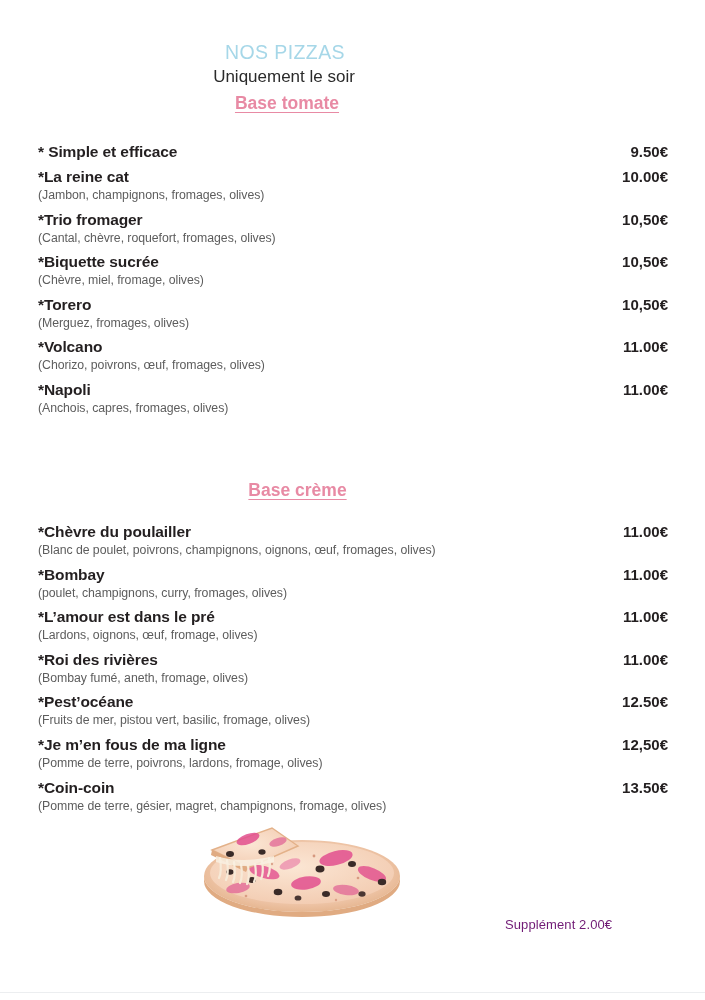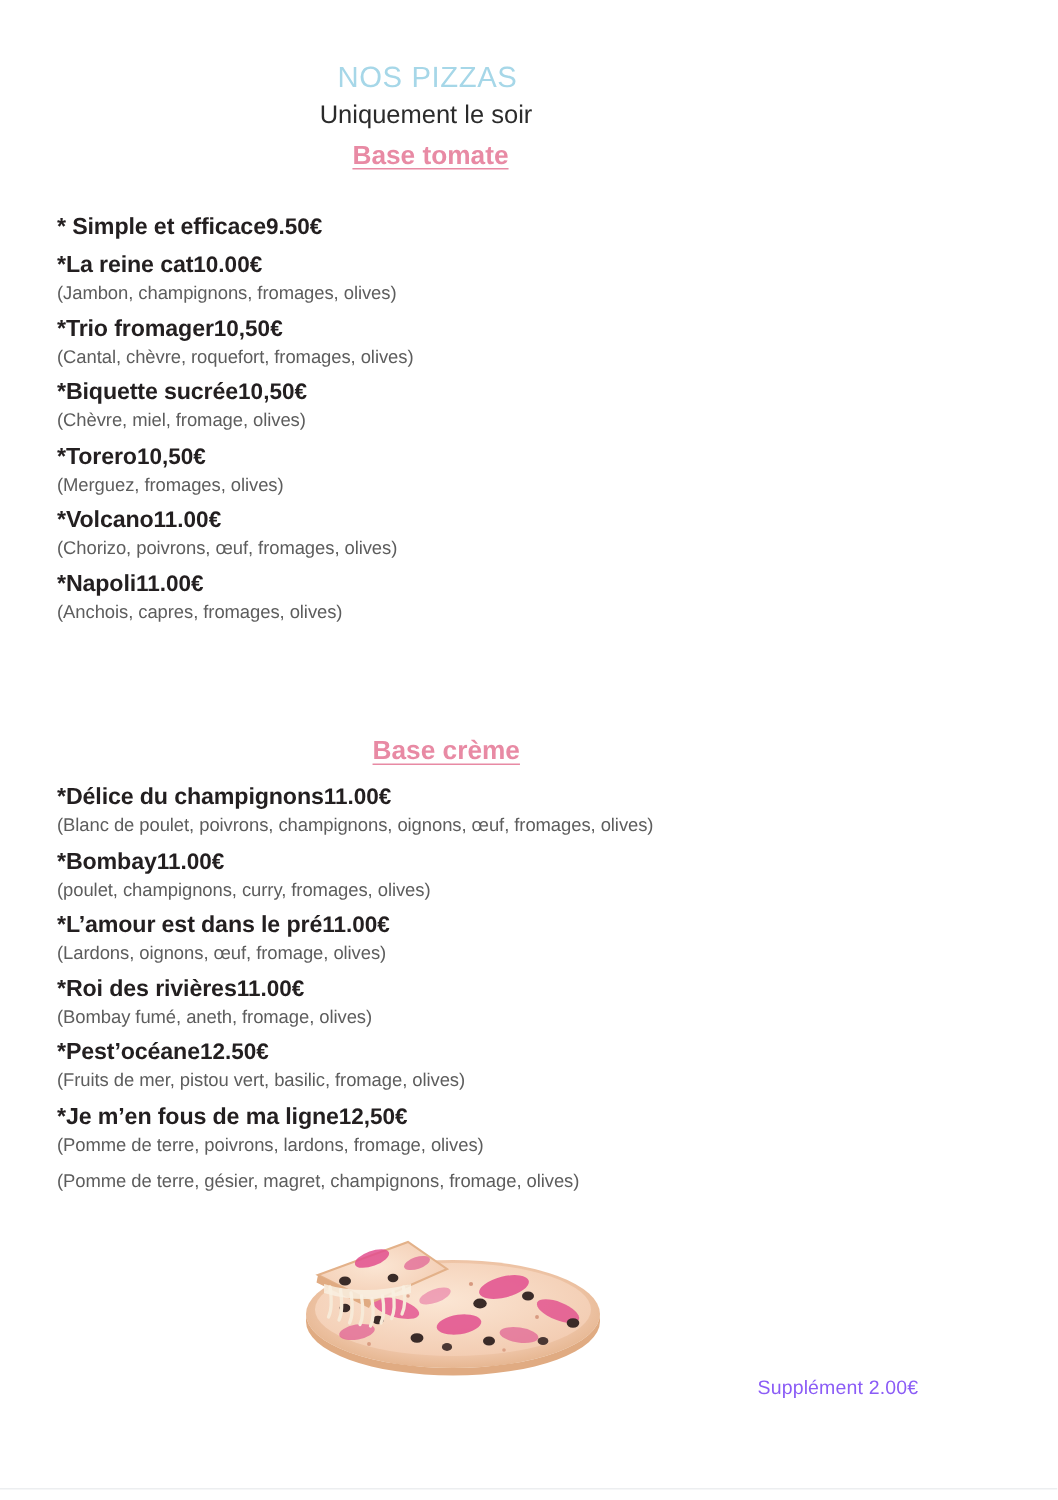--- a/index.html
+++ b/index.html
@@ -54,21 +54,20 @@
     text-underline-offset: 3px;
     line-height: 1.5;
     margin-left: 12px;
   }
   .base-creme-wrap {
     position: absolute;
     top: 477px;
     left: 0;
     width: 581px;
     text-align: center;
-    margin-top: 10px;
   }
   .base-creme-wrap .base-title {
     margin-left: 14px;
   }
 
   
   .section {
     position: absolute;
     left: 38px;
     width: 630px;
@@ -76,20 +75,21 @@
   #section-tomate { top: 143px; }
   #section-creme  { top: 523px; }
 
   .item {
     position: relative;
     margin-bottom: 7px;
   }
   .item-head {
     display: flex;
     align-items: baseline;
+    justify-content: space-between;
   }
   .item-name {
     font-size: 15.5px;
     font-weight: bold;
     color: #231f20;
     letter-spacing: -0.1px;
     white-space: pre;
   }
   .item-price {
     font-size: 15px;
@@ -115,21 +115,21 @@
     height: 112px;
   }
   .pizza-svg { display: block; width: 228px; height: 112px; }
 
   
   .supplement {
     position: absolute;
     top: 917px;
     left: 505px;
     font-size: 13px;
-    color: #8b5cf6;
+    color: #701a75;
     letter-spacing: 0.1px;
   }
 
   .scan-edge {
     position: absolute;
     left: 0;
     top: 992px;
     width: 705px;
     height: 1px;
     background: #eceef0;
@@ -206,21 +206,21 @@
   </div>
 
   <div class="base-creme-wrap">
     <div class="base-title">Base crème</div>
   </div>
 
   <div class="section" id="section-creme">
 
     <div class="item">
       <div class="item-head">
-        <span class="item-name">*Délice du champignons</span>
+        <span class="item-name">*Chèvre du poulailler</span>
         <span class="item-price">11.00€</span>
       </div>
       <div class="item-desc">(Blanc de poulet, poivrons, champignons, oignons, œuf, fromages, olives)</div>
     </div>
 
     <div class="item">
       <div class="item-head">
         <span class="item-name">*Bombay</span>
         <span class="item-price">11.00€</span>
       </div>
@@ -253,20 +253,24 @@
 
     <div class="item">
       <div class="item-head">
         <span class="item-name">*Je m’en fous de ma ligne</span>
         <span class="item-price">12,50€</span>
       </div>
       <div class="item-desc">(Pomme de terre, poivrons, lardons, fromage, olives)</div>
     </div>
 
     <div class="item">
+      <div class="item-head">
+        <span class="item-name">*Coin-coin</span>
+        <span class="item-price">13.50€</span>
+      </div>
       <div class="item-desc">(Pomme de terre, gésier, magret, champignons, fromage, olives)</div>
     </div>
 
   </div>
 
   <div class="pizza-wrap">
     <svg class="pizza-svg" viewBox="0 0 228 112" xmlns="http://www.w3.org/2000/svg">
       <defs>
         <radialGradient id="crustGrad" cx="50%" cy="45%" r="60%">
           <stop offset="0%" stop-color="#f6d9c4"></stop>

